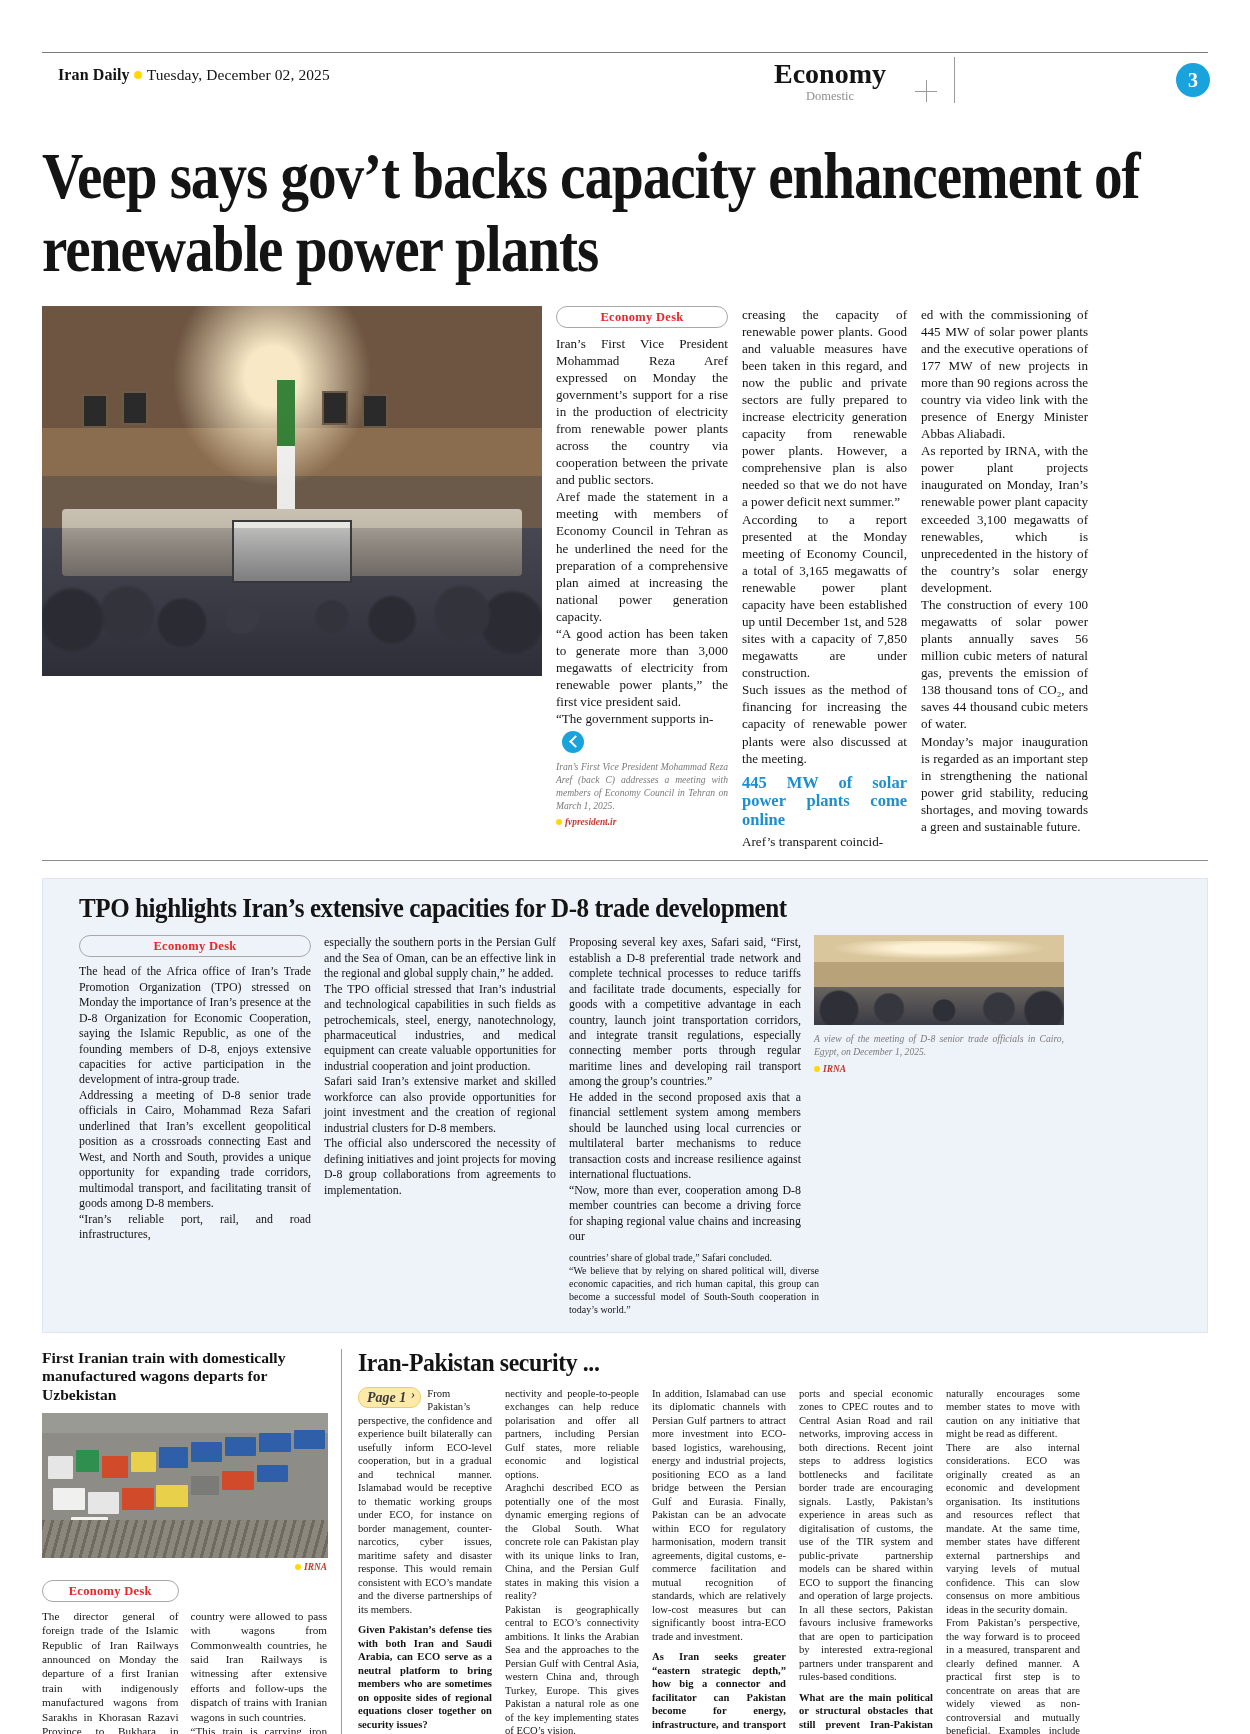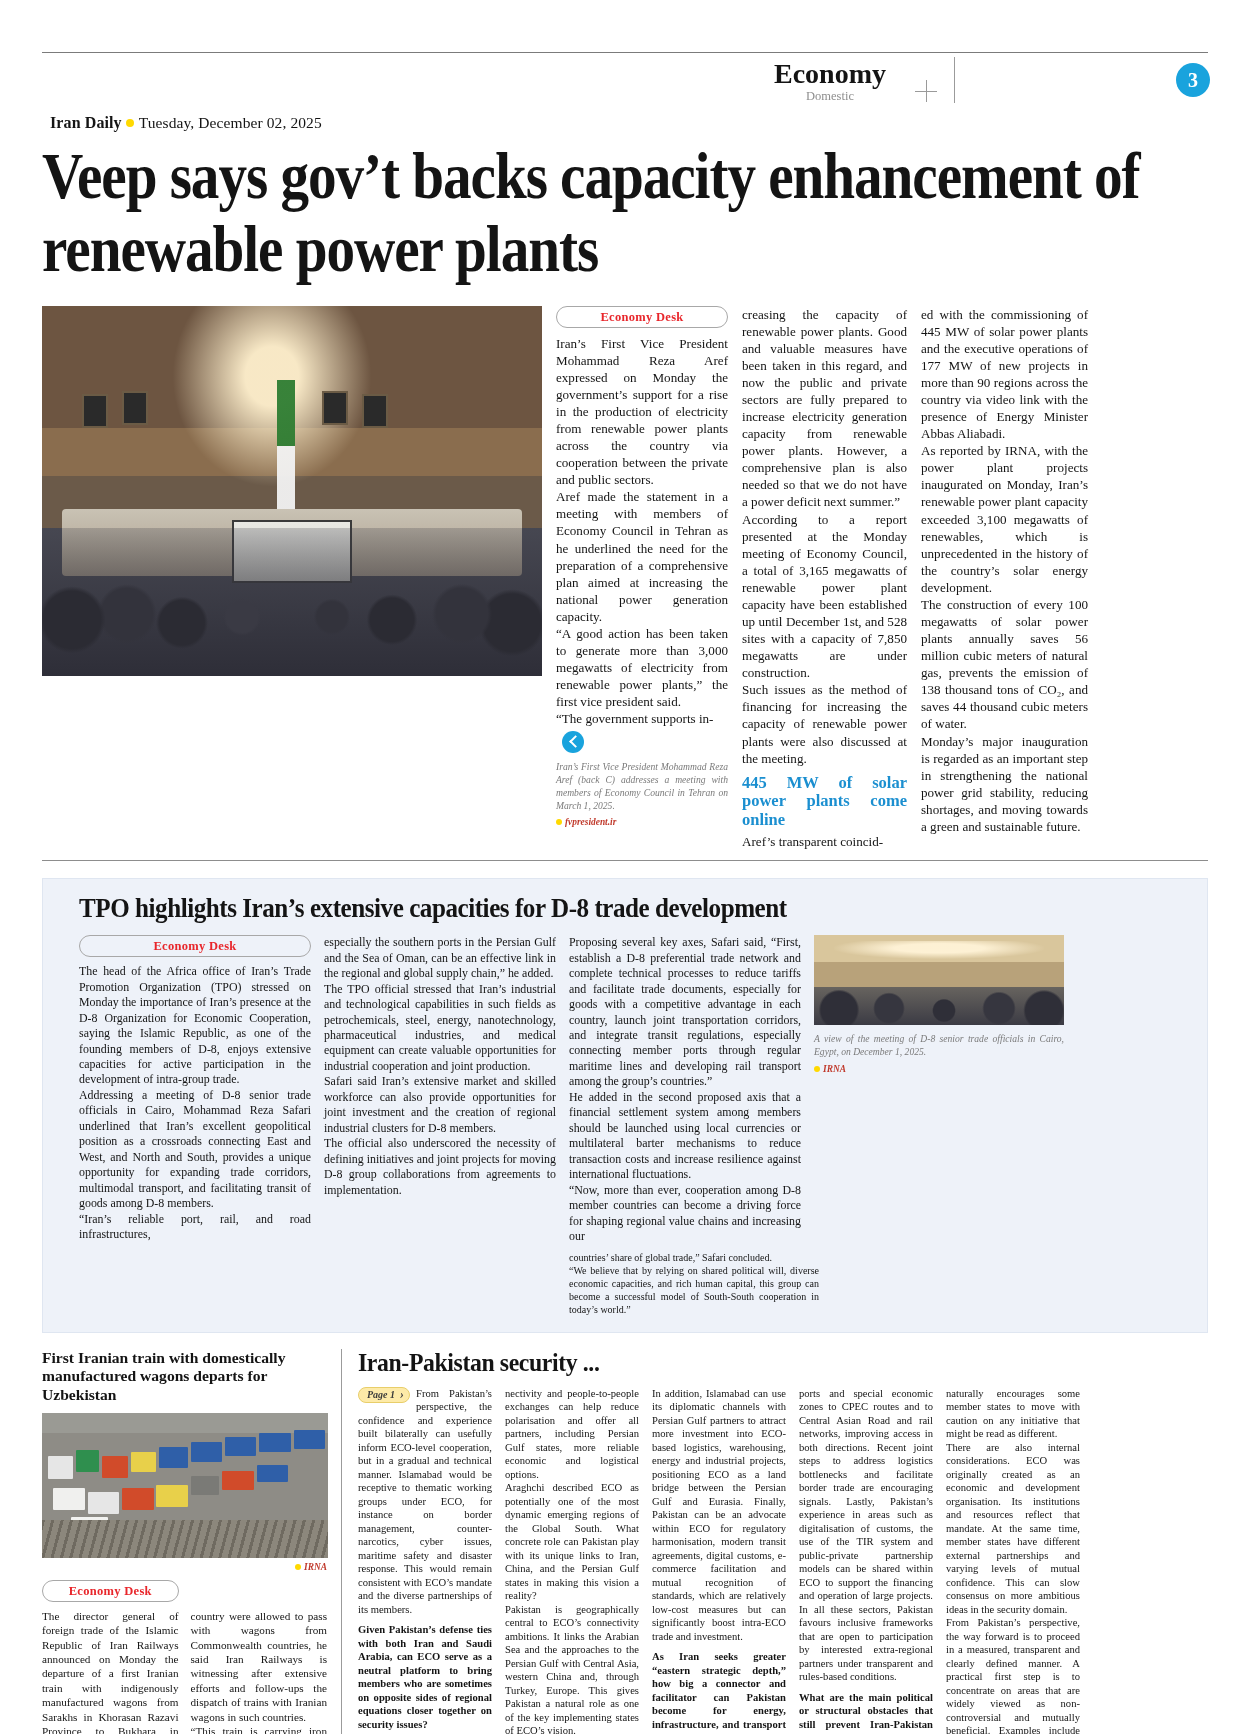--- a/index.html
+++ b/index.html
@@ -12,21 +12,21 @@
   }
   .page { position: relative; width: 1250px; height: 1734px; padding: 0 42px; }
 
   
   .crop-mark { position: absolute; width: 22px; height: 22px; }
   .crop-mark:before { content:""; position:absolute; left:50%; top:0; width:1px; height:100%; background:#9a9a9a; }
   .crop-mark:after  { content:""; position:absolute; top:50%; left:0; height:1px; width:100%; background:#9a9a9a; }
 
   
   .masthead { position: relative; height: 62px; border-top: 1.4px solid #7b7b7b; margin-top: 52px; }
-  .mast-left { position:absolute; left:8px; top:13px; font-size:15.5px; letter-spacing:.1px; white-space:nowrap;margin-top:48px; }
+  .mast-left { position:absolute; left:16px; top:13px; font-size:15.5px; letter-spacing:.1px; white-space:nowrap; }
   .mast-left .brand { font-weight: bold; font-size:16px; }
   .mast-dot { display:inline-block; width:8px; height:8px; border-radius:50%; background:#ffd900; margin:0 5px 0 4px; vertical-align: 1px;}
   .mast-center { position:absolute; right:268px; top:6px; text-align:center; width:220px; }
   .mast-center .sec { font-weight:bold; font-size:28px; line-height:1.05; }
   .mast-center .sub { font-size:12.5px; color:#8e8e8e; line-height:1.2; margin-top:1px; }
   .mast-sep { position:absolute; right:253px; top:4px; width:1px; height:46px; background:#9b9b9b; }
   .pagenum { position:absolute; right:-2px; top:10px; width:34px; height:34px; border-radius:50%;
              background:#19a3dd; color:#fff; font-weight:bold; font-size:20px; text-align:center; line-height:34px; }
 
   
@@ -91,21 +91,21 @@
   .bl-photo { width:286px; height:145px; overflow:hidden; position:relative; }
   .bl-cols { display:flex; margin-top:8px; }
   .bl-c { width:137px; font-size:11.2px; line-height:1.29; text-align:justify; }
   .bl-c2 { margin-left:12px; }
 
   .br-head { font-weight:bold; font-size:25px; letter-spacing:-.4px; margin-bottom:10px; transform:scaleX(.95); transform-origin:left center;}
   .br-cols { display:flex; gap:13px; }
   .br-c { width:134px; font-size:10.6px; line-height:1.275; text-align:justify; }
   .br-c b { font-size:10.6px; }
   .pagepill { display:inline-block; background:#fdeaa8; border:1px solid #e8ce6a; border-radius:10px;
-              font-size:10px; font-weight:bold; font-style:italic; color:#3a3a3a; padding:1px 14px 1px 8px; position:relative; }
+              font-size:14px; font-weight:bold; font-style:italic; color:#3a3a3a; padding:1px 14px 1px 8px; position:relative; }
   .pagepill:after { content:"›"; position:absolute; right:5px; top:-1px; font-size:12px; color:#444; }
 
   
   .ph-meeting { width:100%; height:100%;
     background:
       radial-gradient(ellipse at 46% 19%, rgba(255,240,205,.95) 0 7%, rgba(255,235,190,0) 26%),
       linear-gradient(to bottom, #6d5541 0 33%, #8a6d4e 33% 46%, #6b5a49 46% 60%, #4a4b55 60% 100%),
       #6a5743;
     position:relative; }
   .ph-meeting .tbl { position:absolute; left:4%; right:4%; top:55%; height:18%;

